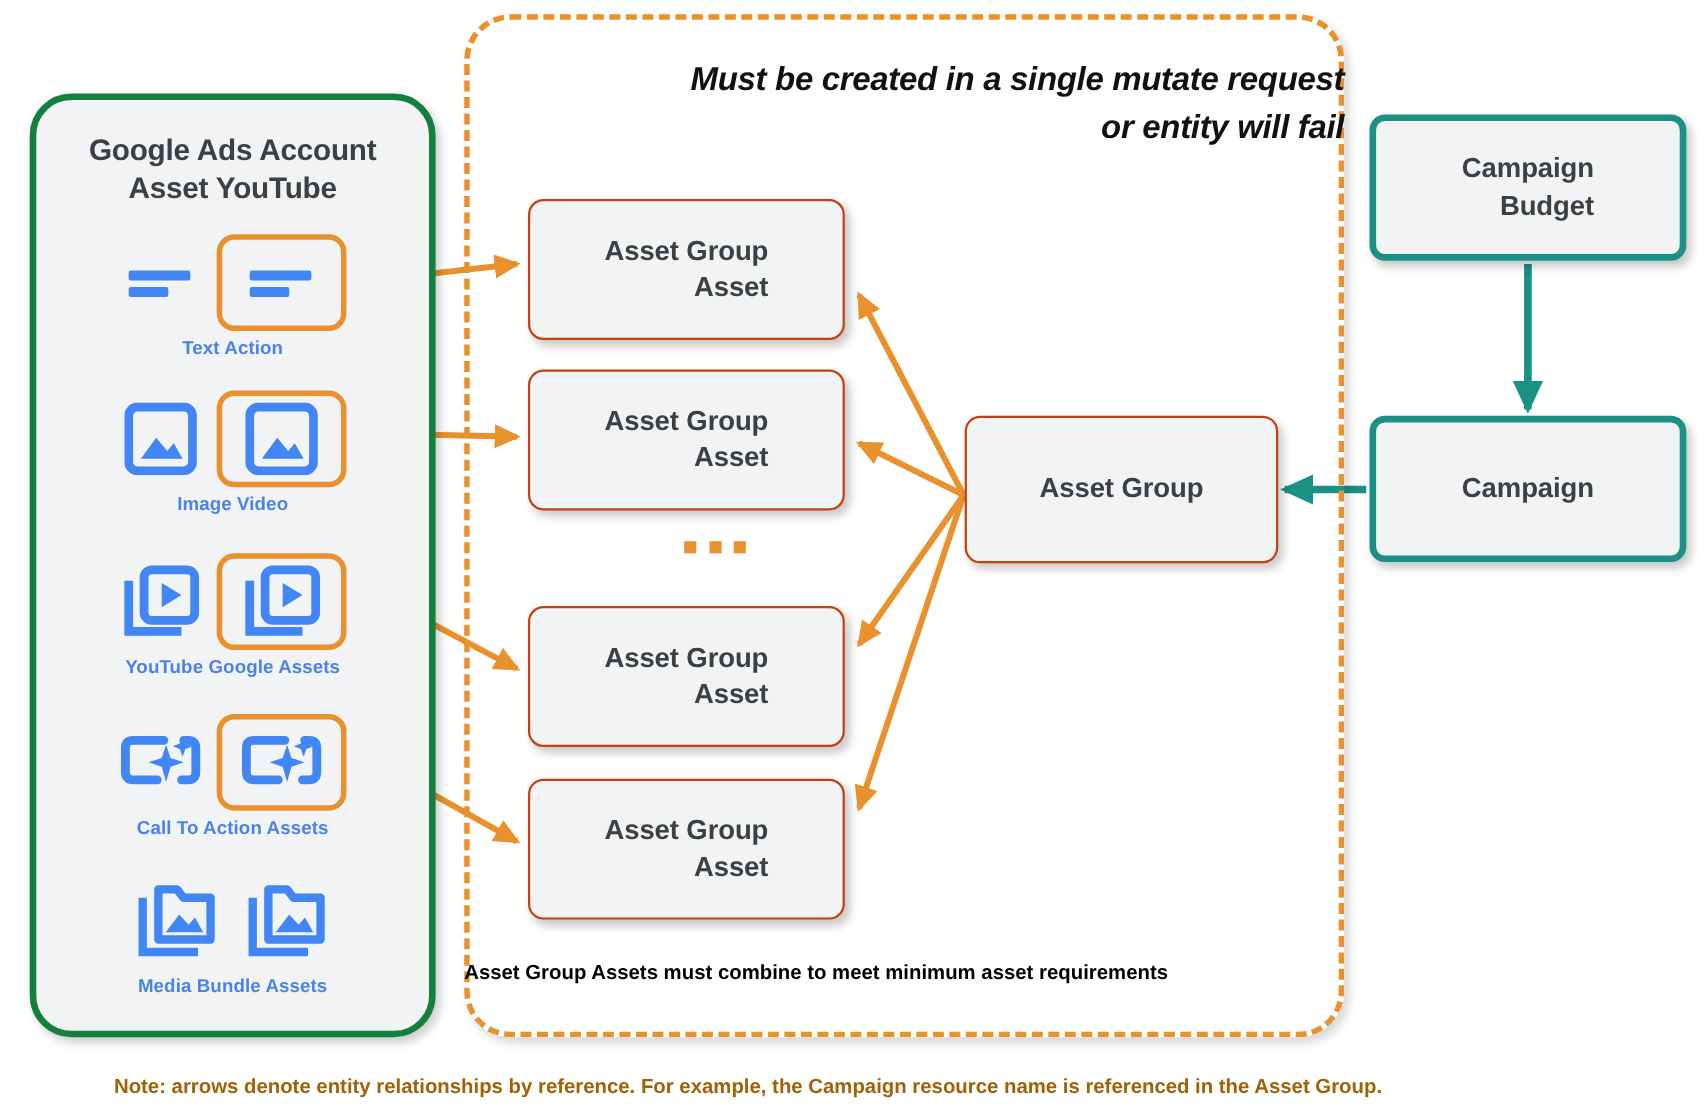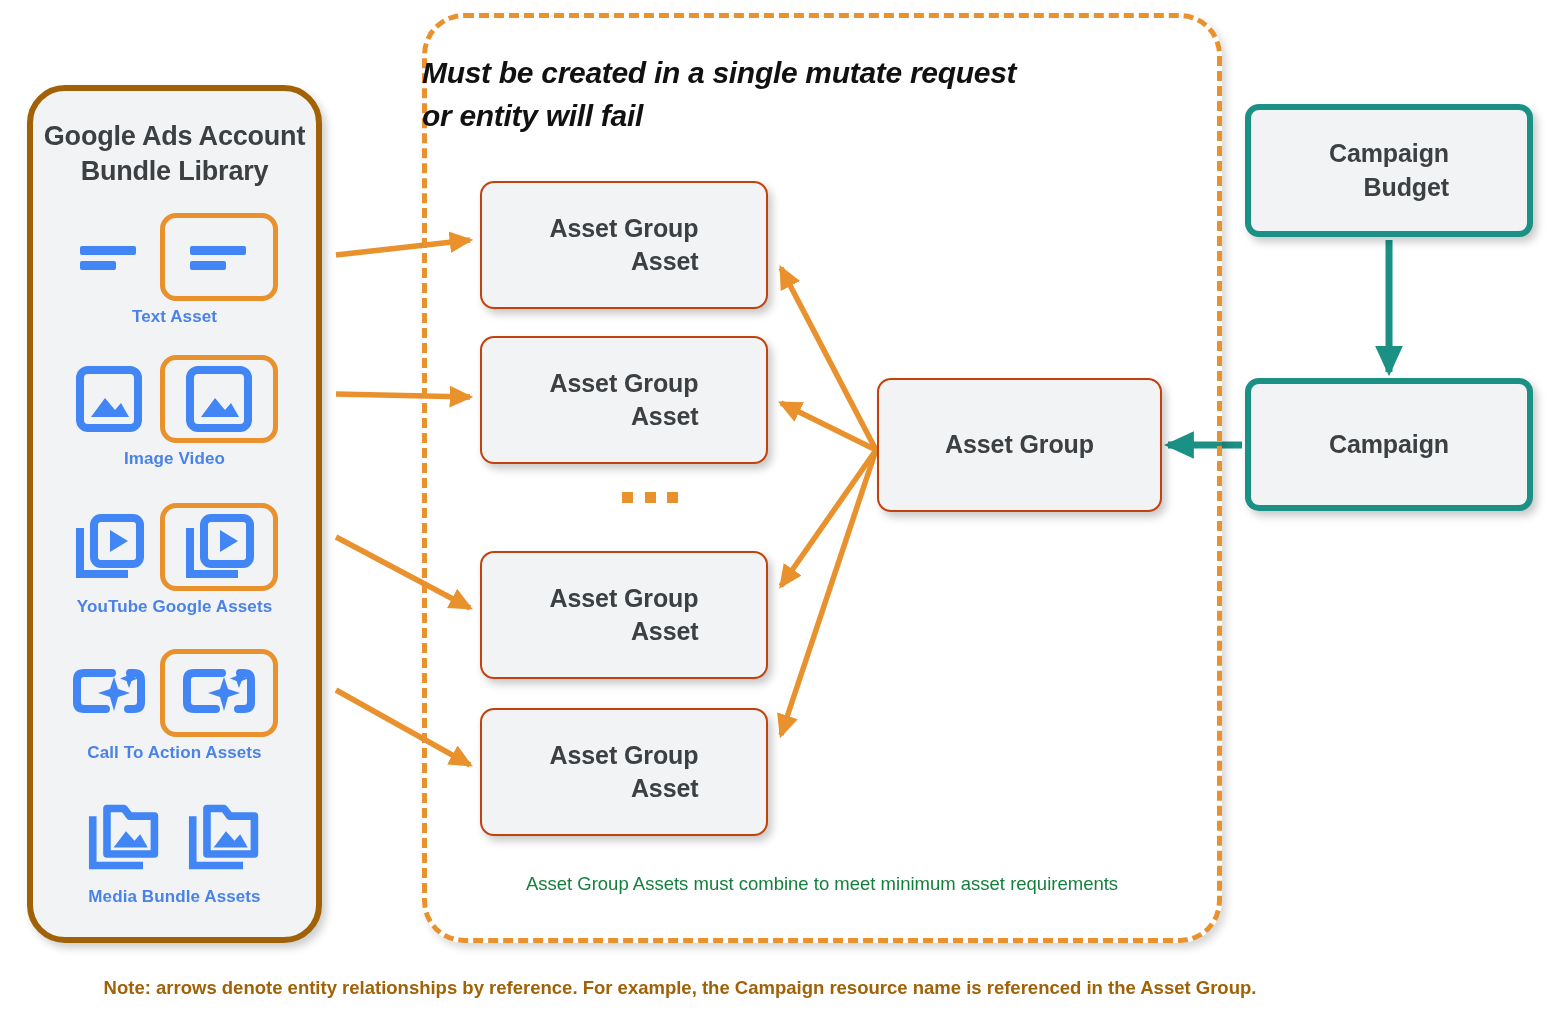--- a/index.html
+++ b/index.html
@@ -27,25 +27,25 @@
     width: 1552px; height: 1017px;
     pointer-events: none;
     z-index: 1;
   }
 
   
   .asset-library {
     position: absolute;
     left: 27px;
     top: 85px;
-    width: 295px;
+    width: 369px;
     height: 858px;
     box-sizing: border-box;
     background: #f1f3f4;
-    border: 6px solid #a16207;
+    border: 6px solid #15803d;
     border-radius: 38px;
     box-shadow: 4px 5px 9px rgba(0,0,0,0.20);
     z-index: 3;
   }
   .library-title {
     position: absolute;
     left: 0; right: 0;
     top: 28px;
     text-align: center;
     font-size: 27px;
@@ -108,38 +108,38 @@
     border-radius: 42px;
     background: transparent;
     box-shadow: 4px 5px 9px rgba(0,0,0,0.16);
     z-index: 2;
   }
   .mutate-title {
     position: absolute;
     left: 422px;
     top: 52px;
     width: 800px;
-    text-align: left;
+    text-align: right;
     font-size: 30px;
     font-weight: bold;
     font-style: italic;
     line-height: 1.42;
     color: #111111;
     letter-spacing: -0.3px;
     z-index: 4;
   }
   .mutate-footnote {
     position: absolute;
     left: 422px;
     top: 873px;
     width: 800px;
-    text-align: center;
+    text-align: left;
     font-size: 18.5px;
-    font-weight: normal;
-    color: #15803d;
+    font-weight: bold;
+    color: #000000;
     z-index: 4;
   }
 
   
   .node {
     position: absolute;
     box-sizing: border-box;
     background: #f1f3f4;
     border-radius: 14px;
     display: flex;
@@ -229,39 +229,39 @@
 
     <path d="M 1389 240 L 1389 372" stroke="#1b9084" stroke-width="7" fill="none" marker-end="url(#arrow-teal)"></path>
 
     <path d="M 1242 445 L 1168 445" stroke="#1b9084" stroke-width="7" fill="none" marker-end="url(#arrow-teal)"></path>
   </svg>
 
   <div class="asset-library">
 
     <div class="library-title">
       <div>Google Ads Account</div>
-      <div>Bundle Library</div>
+      <div>Asset YouTube</div>
     </div>
 
     <div class="asset-row" style="top:120px;">
       <div class="icons">
         <div class="icon-slot">
           <svg width="62" height="40" viewBox="0 0 62 40">
             <rect x="2" y="9" width="56" height="9" rx="2" fill="#4285f4"></rect>
             <rect x="2" y="24" width="36" height="9" rx="2" fill="#4285f4"></rect>
           </svg>
         </div>
         <div class="icon-slot boxed">
           <svg width="62" height="40" viewBox="0 0 62 40">
             <rect x="2" y="9" width="56" height="9" rx="2" fill="#4285f4"></rect>
             <rect x="2" y="24" width="36" height="9" rx="2" fill="#4285f4"></rect>
           </svg>
         </div>
       </div>
-      <div class="asset-label">Text Asset</div>
+      <div class="asset-label">Text Action</div>
     </div>
 
     <div class="asset-row" style="top:262px;">
       <div class="icons">
         <div class="icon-slot">
           <svg width="66" height="66" viewBox="0 0 66 66">
             <rect x="4" y="4" width="58" height="58" rx="8" fill="none" stroke="#4285f4" stroke-width="8"></rect>
             <path d="M 15 51 L 29 32 L 39 44 L 45 37 L 53 51 z" fill="#4285f4"></path>
           </svg>
         </div>

